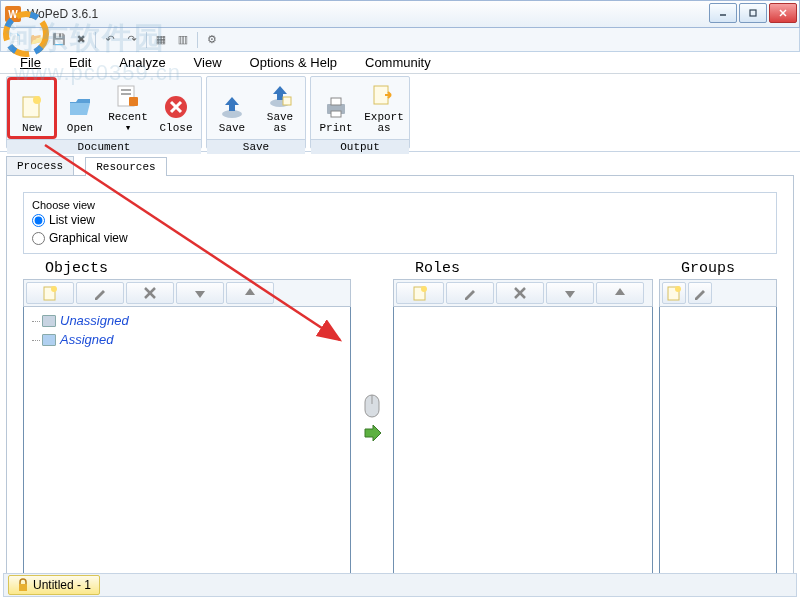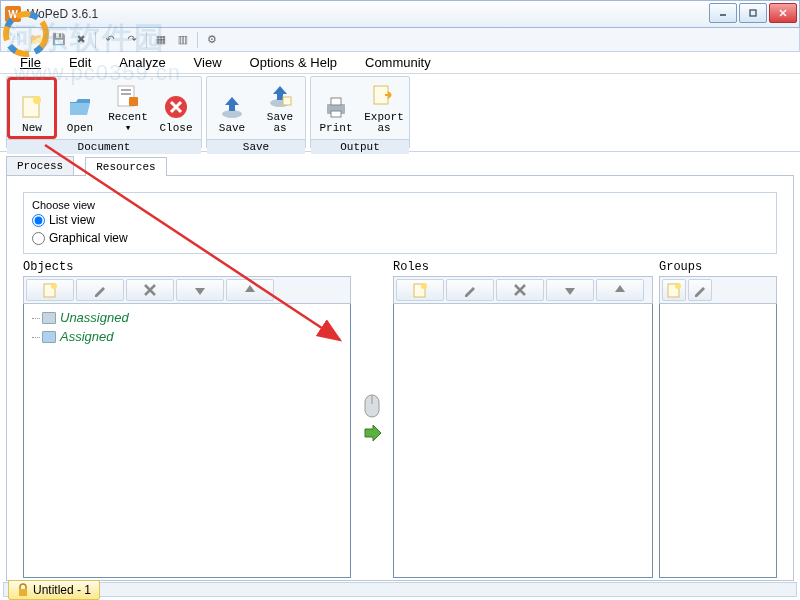--- a/index.html
+++ b/index.html
@@ -37,33 +37,33 @@
 .panel { margin: 0 6px; border: 1px solid #b8c6d6; padding: 16px; height: 406px; background: #fff; }
 .choose { border: 1px solid #c6d4e4; padding: 6px 8px; position: relative; margin-bottom: 4px; }
 .radio { display: flex; align-items: center; gap: 4px; padding: 2px 0; font-size: 12px; }
 .radio input { margin: 0; }
 
 .columns { display: flex; gap: 6px; height: 320px; }
 .col { display: flex; flex-direction: column; }
 .col.objects { width: 328px; }
 .col.roles { width: 260px; }
 .col.groups { flex: 1; }
-.col .hdr { font-size: 12px; font-family: 'Courier New', monospace; padding: 2px 0; }
+.col .hdr { font-size: 15px; font-family: 'Courier New', monospace; padding: 2px 0; margin-left: 22px; }
 .toolbar { display: flex; border: 1px solid #b8c6d6; background: #f2f6fa; height: 28px; padding: 2px; gap: 2px; }
 .tbtn { width: 48px; border: 1px solid #c6d4e4; background: linear-gradient(#fdfdfe,#e7eef6); display: flex; align-items: center; justify-content: center; cursor: pointer; border-radius: 2px; }
 .toolbar.narrow .tbtn { width: 24px; }
 .listbox { flex: 1; border: 1px solid #7090b0; border-top: none; background: #fff; overflow: auto; padding: 4px; }
-.treeitem { display: flex; align-items: center; gap: 4px; padding: 2px 4px 2px 14px; font-style: italic; color: #15803d; font-size: 13px; position: relative; }
+.treeitem { display: flex; align-items: center; gap: 4px; padding: 2px 4px 2px 14px; font-style: italic; color: #1d4ed8; font-size: 13px; position: relative; }
 .treeitem::before { content: ''; position: absolute; left: 4px; top: 50%; width: 8px; border-top: 1px dotted #999; }
 .treeicon { width: 14px; height: 12px; background: #c8d4e2; border: 1px solid #8aa; border-radius: 1px; }
 .treeicon.person { background: #b0d0f0; }
 
 .mover { display: flex; flex-direction: column; align-items: center; justify-content: center; width: 30px; gap: 4px; }
 
-.statusbar { position: absolute; bottom: 3px; left: 3px; right: 3px; height: 15px; border: 1px solid #c6d4e4; background: #eef3f8; display: flex; align-items: center; padding: 0 4px; }
+.statusbar { position: absolute; bottom: 3px; left: 3px; right: 3px; height: 24px; border: 1px solid #c6d4e4; background: #eef3f8; display: flex; align-items: center; padding: 0 4px; }
 .statdoc { background: linear-gradient(#fefbe8,#fbe88c); border: 1px solid #d9c557; padding: 2px 8px; border-radius: 2px; display: flex; align-items: center; gap: 4px; font-family: 'Courier New', monospace; font-size: 12px; }
 
 .watermark { position: absolute; top: 18px; left: 6px; font-size: 30px; font-weight: bold; color: rgba(120,170,200,.22); pointer-events: none; z-index: 100; font-family: SimHei, sans-serif; letter-spacing: 2px; }
 .watermark2 { position: absolute; top: 60px; left: 14px; font-size: 22px; color: rgba(120,170,200,.22); pointer-events: none; z-index: 100; font-family: Arial; letter-spacing: 1px; }
 .wlogo { position: absolute; top: 10px; left: 2px; z-index: 99; pointer-events: none; }
 
 .arrow-overlay { position: absolute; pointer-events: none; z-index: 90; }
 </style>
 </head>
 <body>

